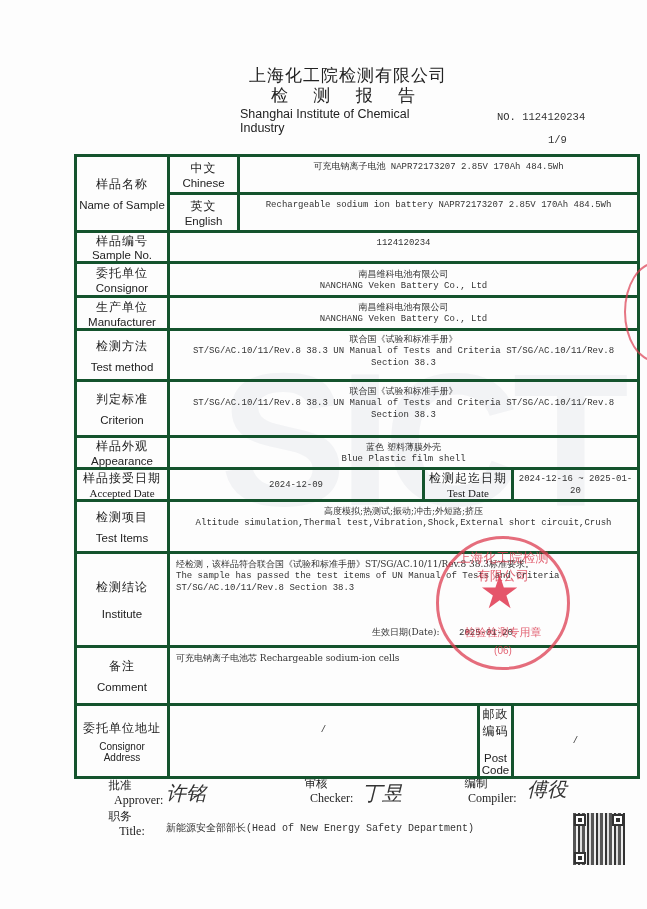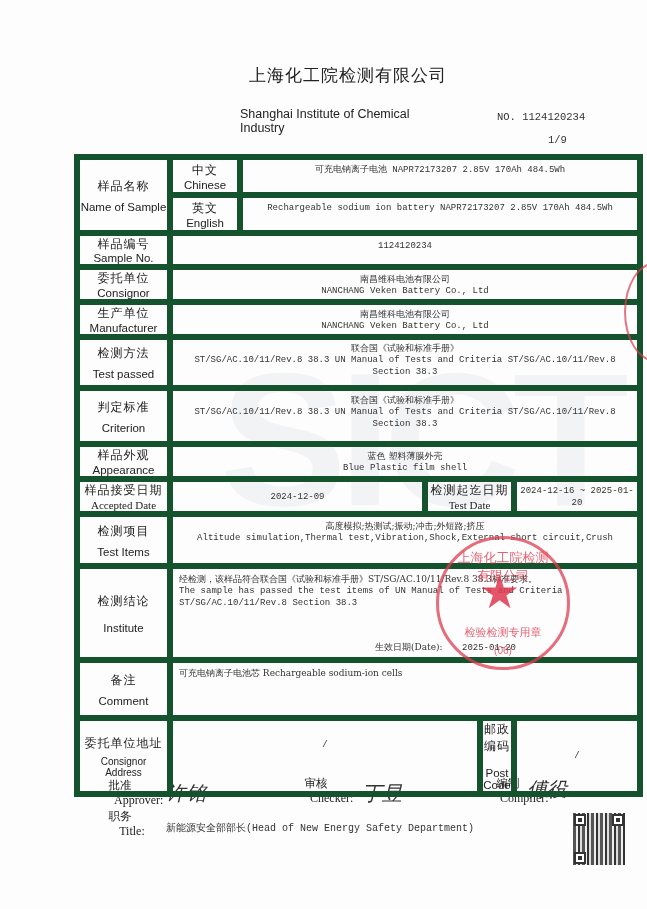--- a/index.html
+++ b/index.html
@@ -9,21 +9,21 @@
   .title-cn { position: absolute; left: 240px; width: 216px; top: 64px; text-align: center; font-size: 17px; letter-spacing: 1px; font-family: "DejaVu Serif", serif; color: #222; }
   .title-cn2 { position: absolute; left: 240px; width: 216px; top: 84px; text-align: center; font-size: 17px; letter-spacing: 10px; font-family: "DejaVu Serif", serif; color: #222; }
   .title-en1 { position: absolute; left: 240px; width: 216px; top: 107px; font-size: 12.5px; font-family: "Liberation Sans", sans-serif; color: #222; }
   .title-en2 { position: absolute; left: 240px; width: 216px; top: 124px; text-align: center; font-size: 12.5px; font-family: "Liberation Sans", sans-serif; color: #222; }
   .report-no { position: absolute; left: 497px; top: 111px; font-size: 10.5px; font-family: "Liberation Mono", monospace; color: #333; }
   .page-num { position: absolute; left: 548px; top: 134px; font-size: 10.5px; font-family: "Liberation Mono", monospace; color: #333; }
 
   .watermark { position: absolute; left: 220px; top: 330px; font-size: 190px; font-weight: bold; font-family: "Liberation Sans", sans-serif; color: #f2f3f5; letter-spacing: -8px; z-index: 0; }
 
   table.report { position: absolute; left: 74px; top: 154px; width: 563px; border-collapse: collapse; z-index: 1; background: transparent; table-layout: fixed; }
-  table.report td { border: 6px solid #14532d; padding: 0; vertical-align: middle; }
+  table.report td { border: 3px solid #14532d; padding: 0; vertical-align: middle; }
   table.report { border: 2px solid #222; }
   .lbl { text-align: center; }
   .lbl .cn { display: block; font-family: "DejaVu Serif", serif; font-size: 12px; color: #222; letter-spacing: 1px; }
   .lbl .en { display: block; font-family: "Liberation Sans", sans-serif; font-size: 11.5px; color: #222; }
   .val { text-align: center; font-family: "Liberation Mono", monospace; font-size: 9px; color: #333; line-height: 12px; }
   .val-left { text-align: left; font-family: "Liberation Mono", monospace; font-size: 9px; color: #333; line-height: 12px; vertical-align: top !important; padding: 4px 6px !important; }
   .val .cn { font-family: "DejaVu Serif", serif; font-size: 9px; }
 
   .stamp { position: absolute; width: 128px; height: 128px; border-radius: 50%; border: 3px solid rgba(220,60,80,0.75); z-index: 2; }
   .stamp .star { position: absolute; left: 40px; top: 30px; font-size: 46px; color: rgba(225,55,80,0.85); line-height: 46px; }
@@ -45,20 +45,21 @@
   .qr .finder::after { content: ""; position: absolute; left: 2px; top: 2px; width: 4px; height: 4px; background: #333; }
 </style>
 </head>
 <body>
 
 <div class="page">
 
   <div class="watermark">SICT</div>
 
   <div class="title-cn">上海化工院检测有限公司</div>
+  <div class="title-cn2">检 测 报 告</div>
   <div class="title-en1">Shanghai Institute of Chemical Industry</div>
   <div class="report-no">NO. 1124120234</div>
   <div class="page-num">1/9</div>
 
   <table class="report">
     <colgroup>
       <col style="width:93px">
       <col style="width:70px">
       <col style="width:185px">
       <col style="width:55px">
@@ -116,21 +117,21 @@
       </td>
       <td colspan="5" class="val">
         <div class="cn">南昌维科电池有限公司</div>
         <div>NANCHANG Veken Battery Co., Ltd</div>
       </td>
     </tr>
 
     <tr style="height:51px">
       <td class="lbl">
         <span class="cn">检测方法</span>
-        <span class="en" style="margin-top:6px">Test passed</span>
+        <span class="en" style="margin-top:6px">Test method</span>
       </td>
       <td colspan="5" class="val" style="vertical-align:top; padding-top:2px">
         <div class="cn">联合国《试验和标准手册》</div>
         <div>ST/SG/AC.10/11/Rev.8 38.3 UN Manual of Tests and Criteria ST/SG/AC.10/11/Rev.8</div>
         <div>Section 38.3</div>
       </td>
     </tr>
 
     <tr style="height:56px">
       <td class="lbl">
@@ -232,21 +233,21 @@
     <div class="en">Approver:</div>
   </div>
   <div class="signature" style="left:166px; top:780px">许铭</div>
 
   <div class="sig-label" style="left:286px; top:776px; width:60px">
     <div>审核</div>
     <div class="en">Checker:</div>
   </div>
   <div class="signature" style="left:362px; top:780px">丁昱</div>
 
-  <div class="sig-label" style="left:476px; top:776px; width:64px">
+  <div class="sig-label" style="left:444px; top:776px; width:64px">
     <div>编制</div>
     <div class="en">Compiler:</div>
   </div>
   <div class="signature" style="left:527px; top:776px">傅役</div>
 
   <div class="sig-label" style="left:90px; top:809px; width:60px">
     <div>职务</div>
     <div class="en">Title:</div>
   </div>
   <div class="title-val">新能源安全部部长(Head of New Energy Safety Department)</div>

